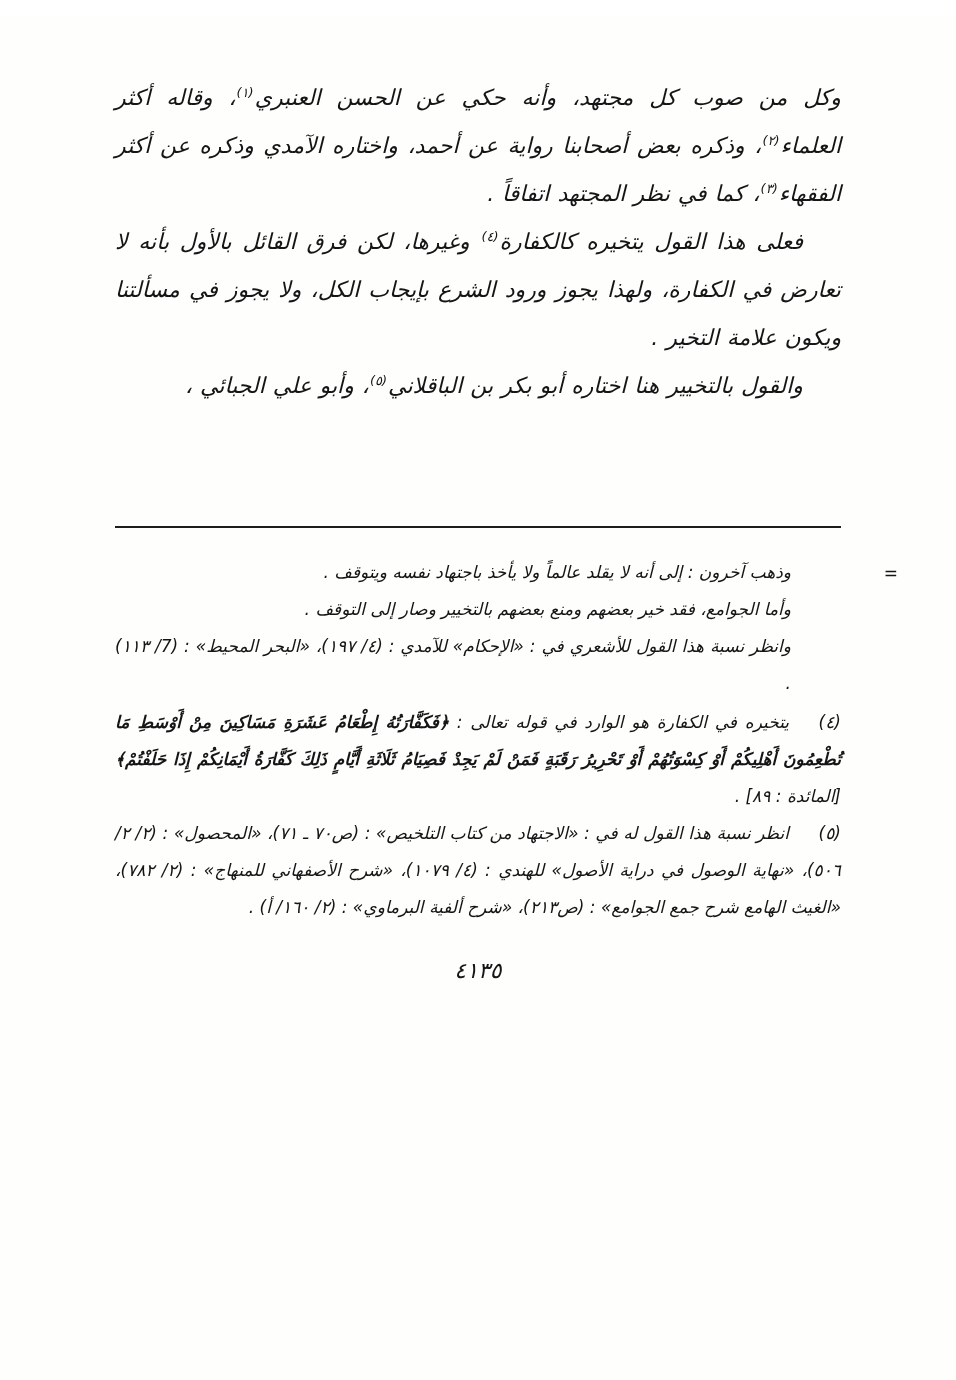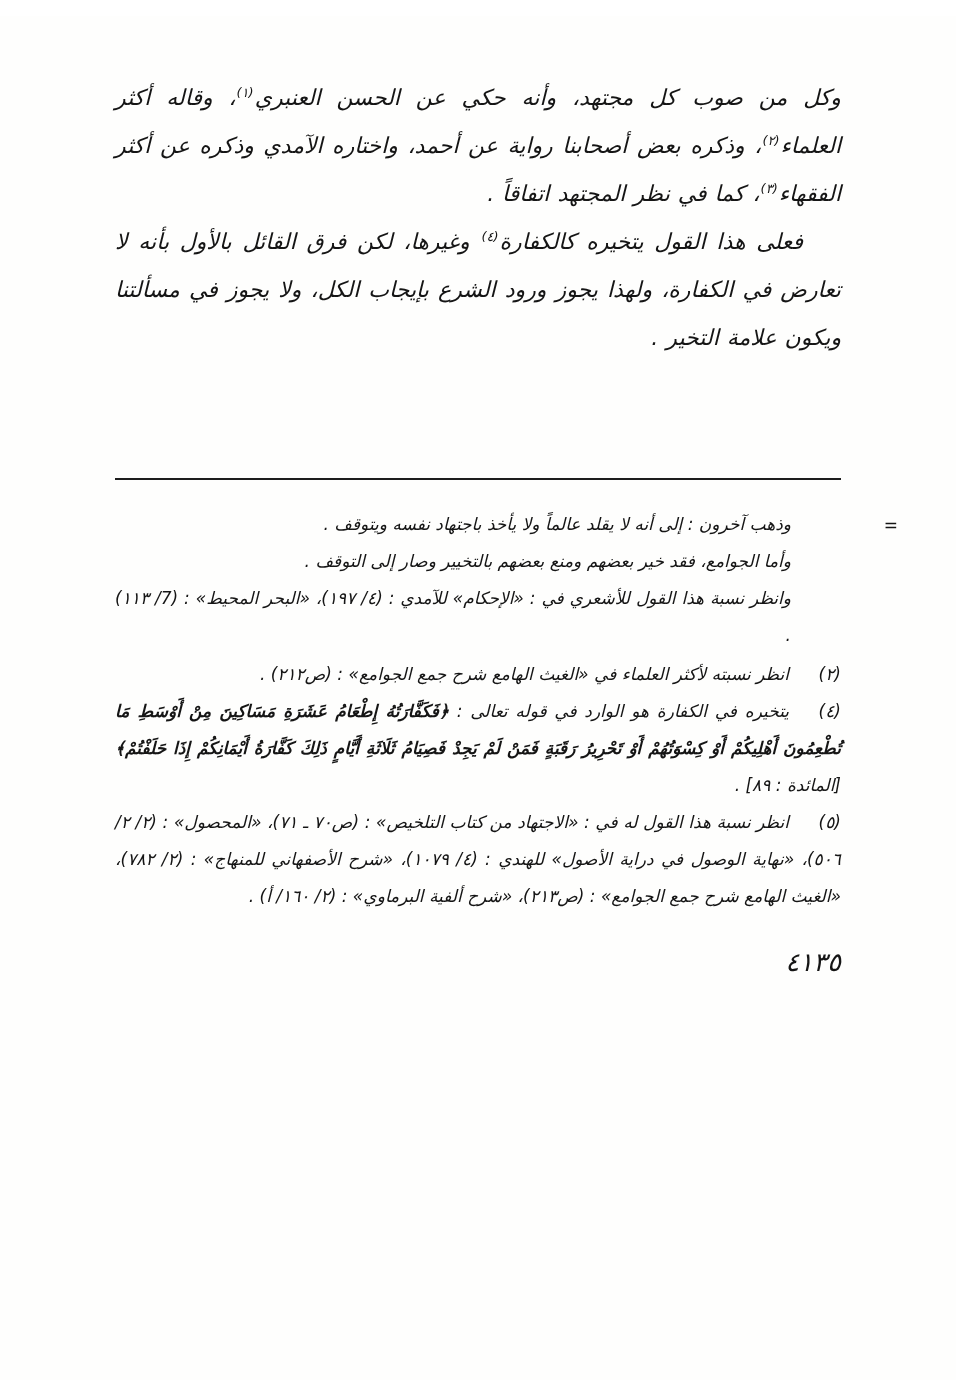--- a/index.html
+++ b/index.html
@@ -65,49 +65,50 @@
   .fn-marker {
     display: inline-block;
     width: 52px;
     text-align: right;
     vertical-align: baseline;
   }
   .verse { font-weight: bold; }
   
   .page-number {
     margin-top: 32px;
-    font-size: 26px;
+    text-align: center;
+    font-size: 22px;
     letter-spacing: 3px;
   }
 </style>
 </head>
 <body>
 
 <div class="page">
 
   <main class="main-text">
     <p class="para"><span>وكل من صوب كل مجتهد، وأنه حكي عن الحسن العنبري</span><sup class="fnref">(١)</sup><span>، وقاله أكثر العلماء</span><sup class="fnref">(٢)</sup><span>، وذكره بعض أصحابنا رواية عن أحمد، واختاره الآمدي وذكره عن أكثر الفقهاء</span><sup class="fnref">(٣)</sup><span>، كما في نظر المجتهد اتفاقاً .</span></p>
 
     <p class="para indent"><span>فعلى هذا القول يتخيره كالكفارة</span><sup class="fnref">(٤)</sup><span> وغيرها، لكن فرق القائل بالأول بأنه لا تعارض في الكفارة، ولهذا يجوز ورود الشرع بإيجاب الكل، ولا يجوز في مسألتنا ويكون علامة التخير .</span></p>
 
+    <p class="para indent"><span>والقول بالتخيير هنا اختاره أبو بكر بن الباقلاني</span><sup class="fnref">(٥)</sup><span>، وأبو علي الجبائي ،</span></p>
   </main>
 
   <hr class="fn-sep">
 
   <section class="footnotes">
 
     <div class="continuation">
       <span class="cont-marker">=</span>
       <p class="cont-line">وذهب آخرون : إلى أنه لا يقلد عالماً ولا يأخذ باجتهاد نفسه ويتوقف .</p>
       <p class="cont-line">وأما الجوامع، فقد خير بعضهم ومنع بعضهم بالتخيير وصار إلى التوقف .</p>
       <p class="cont-line">وانظر نسبة هذا القول للأشعري في : «الإحكام» للآمدي : (٤/ ١٩٧)، «البحر المحيط» : (7/ ١١٣) .</p>
     </div>
 
 
-    <p class="fn"><span class="fn-marker">(٢)</span><span>انظر نسبته لأكثر العلماء في «الغيث الهامع شرح جمع الجوامع» : (ص٢١٢) .</span></p>
 
 
     <p class="fn"><span class="fn-marker">(٤)</span><span>يتخيره في الكفارة هو الوارد في قوله تعالى : </span><span class="verse">﴿فَكَفَّارَتُهُ إِطْعَامُ عَشَرَةِ مَسَاكِينَ مِنْ أَوْسَطِ مَا تُطْعِمُونَ أَهْلِيكُمْ أَوْ كِسْوَتُهُمْ أَوْ تَحْرِيرُ رَقَبَةٍ فَمَنْ لَمْ يَجِدْ فَصِيَامُ ثَلَاثَةِ أَيَّامٍ ذَلِكَ كَفَّارَةُ أَيْمَانِكُمْ إِذَا حَلَفْتُمْ﴾</span><span> [المائدة : ٨٩] .</span></p>
 
     <p class="fn"><span class="fn-marker">(٥)</span><span>انظر نسبة هذا القول له في : «الاجتهاد من كتاب التلخيص» : (ص٧٠ ـ ٧١)، «المحصول» : (٢/ ٢/ ٥٠٦)، «نهاية الوصول في دراية الأصول» للهندي : (٤/ ١٠٧٩)، «شرح الأصفهاني للمنهاج» : (٢/ ٧٨٢)، «الغيث الهامع شرح جمع الجوامع» : (ص٢١٣)، «شرح ألفية البرماوي» : (٢/ ١٦٠/ أ) .</span></p>
 
   </section>
 
   <div class="page-number">٤١٣٥</div>
 

